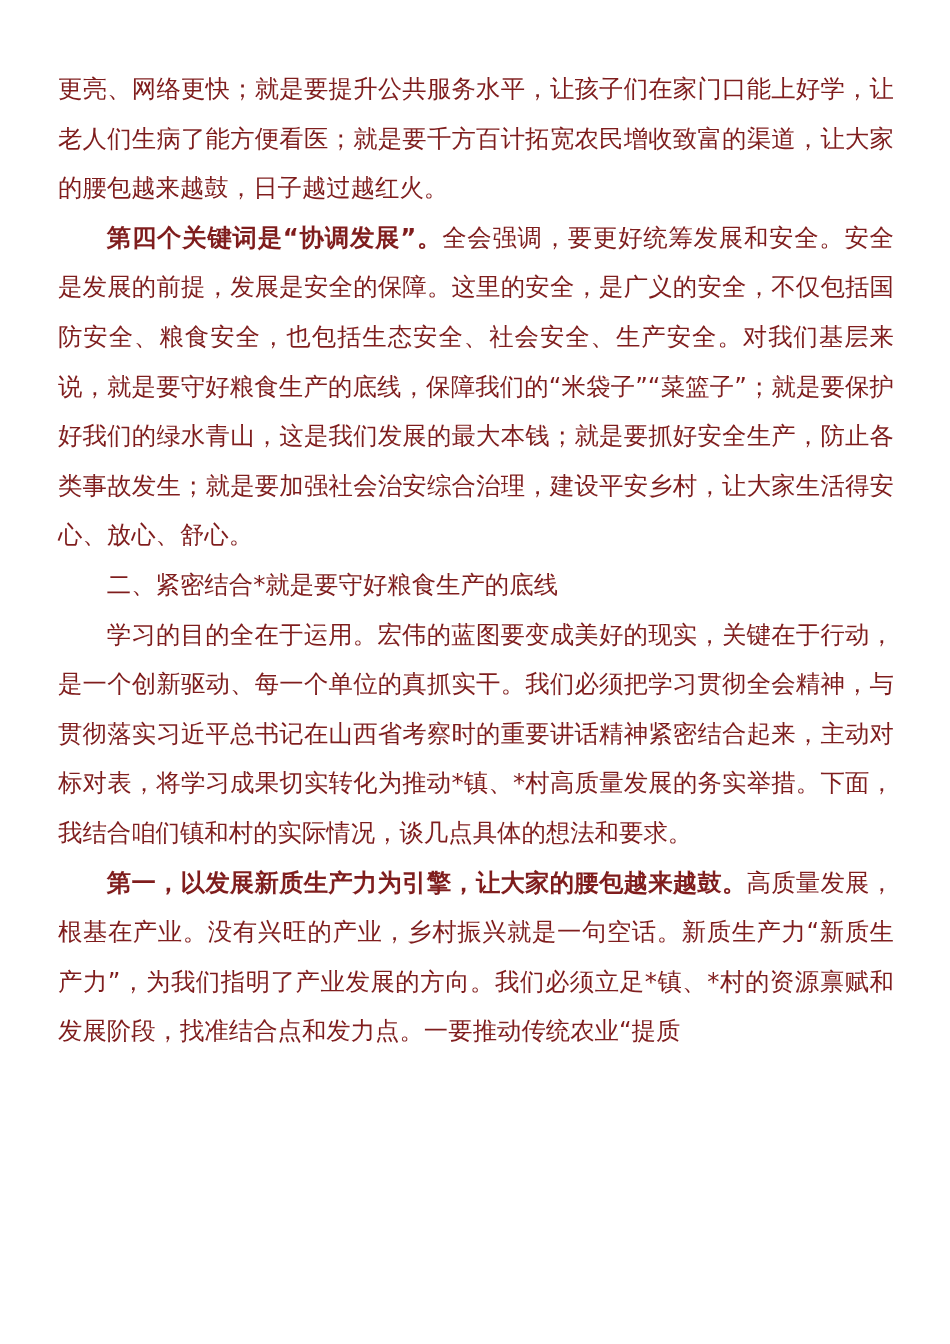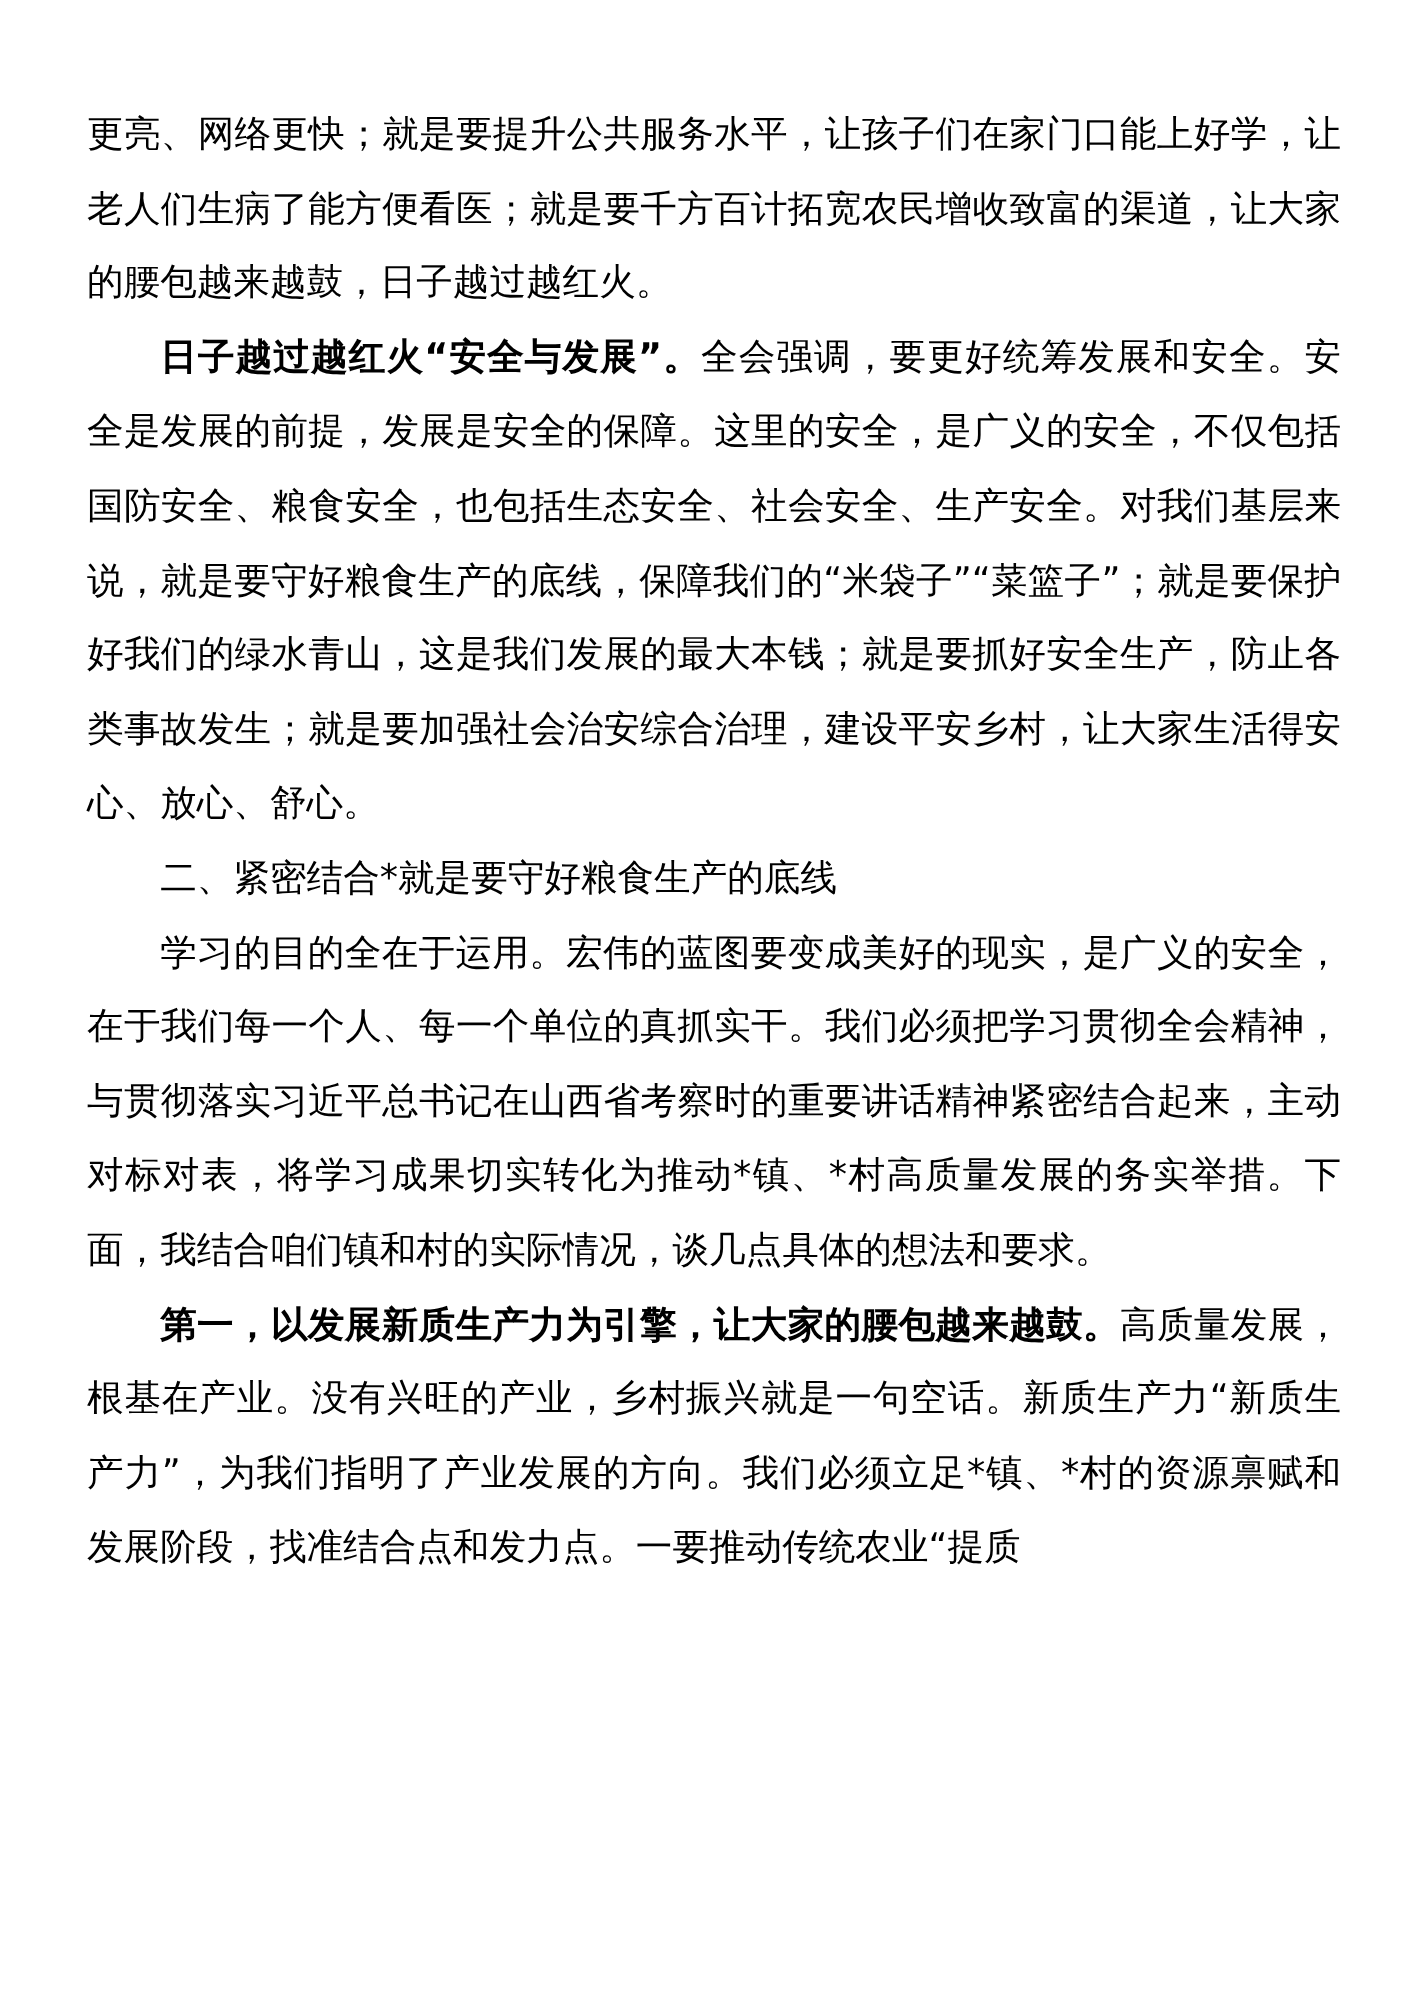--- a/index.html
+++ b/index.html
@@ -5,39 +5,39 @@
     html, body { margin: 0; padding: 0; background: #ffffff; }
     body { width: 950px; height: 1344px; overflow: hidden; position: relative; }
     .page {
       position: absolute;
       left: 58px;
       top: 64px;
       width: 836px;
       font-family: "DejaVu Sans", "Liberation Sans", sans-serif;
       font-size: 24.4px;
       line-height: 49.6px;
-      color: #000000;
+      color: #7f1d1d;
       letter-spacing: 0;
     }
     .p { margin: 0; text-align: justify; text-justify: inter-character; }
     .indent { text-indent: 2em; }
     .b { font-weight: bold; }
   </style>
 </head>
 <body>
 
 <div class="page">
   <p class="p">
     <span>更亮、网络更快；就是要提升公共服务水平，让孩子们在家门口能上好学，让老人们生病了能方便看医；就是要千方百计拓宽农民增收致富的渠道，让大家的腰包越来越鼓，日子越过越红火。</span>
   </p>
   <p class="p indent">
-    <span class="b">日子越过越红火“安全与发展”。</span><span>全会强调，要更好统筹发展和安全。安全是发展的前提，发展是安全的保障。这里的安全，是广义的安全，不仅包括国防安全、粮食安全，也包括生态安全、社会安全、生产安全。对我们基层来说，就是要守好粮食生产的底线，保障我们的“米袋子”“菜篮子”；就是要保护好我们的绿水青山，这是我们发展的最大本钱；就是要抓好安全生产，防止各类事故发生；就是要加强社会治安综合治理，建设平安乡村，让大家生活得安心、放心、舒心。</span>
+    <span class="b">第四个关键词是“协调发展”。</span><span>全会强调，要更好统筹发展和安全。安全是发展的前提，发展是安全的保障。这里的安全，是广义的安全，不仅包括国防安全、粮食安全，也包括生态安全、社会安全、生产安全。对我们基层来说，就是要守好粮食生产的底线，保障我们的“米袋子”“菜篮子”；就是要保护好我们的绿水青山，这是我们发展的最大本钱；就是要抓好安全生产，防止各类事故发生；就是要加强社会治安综合治理，建设平安乡村，让大家生活得安心、放心、舒心。</span>
   </p>
   <p class="p indent">
     <span>二、紧密结合*就是要守好粮食生产的底线</span>
   </p>
   <p class="p indent">
-    <span>学习的目的全在于运用。宏伟的蓝图要变成美好的现实，是广义的安全，在于我们每一个人、每一个单位的真抓实干。我们必须把学习贯彻全会精神，与贯彻落实习近平总书记在山西省考察时的重要讲话精神紧密结合起来，主动对标对表，将学习成果切实转化为推动*镇、*村高质量发展的务实举措。下面，我结合咱们镇和村的实际情况，谈几点具体的想法和要求。</span>
+    <span>学习的目的全在于运用。宏伟的蓝图要变成美好的现实，关键在于行动，是一个创新驱动、每一个单位的真抓实干。我们必须把学习贯彻全会精神，与贯彻落实习近平总书记在山西省考察时的重要讲话精神紧密结合起来，主动对标对表，将学习成果切实转化为推动*镇、*村高质量发展的务实举措。下面，我结合咱们镇和村的实际情况，谈几点具体的想法和要求。</span>
   </p>
   <p class="p indent">
     <span class="b">第一，以发展新质生产力为引擎，让大家的腰包越来越鼓。</span><span>高质量发展，根基在产业。没有兴旺的产业，乡村振兴就是一句空话。新质生产力“新质生产力”，为我们指明了产业发展的方向。我们必须立足*镇、*村的资源禀赋和发展阶段，找准结合点和发力点。一要推动传统农业“提质</span>
   </p>
 </div>
 
 </body></html>

